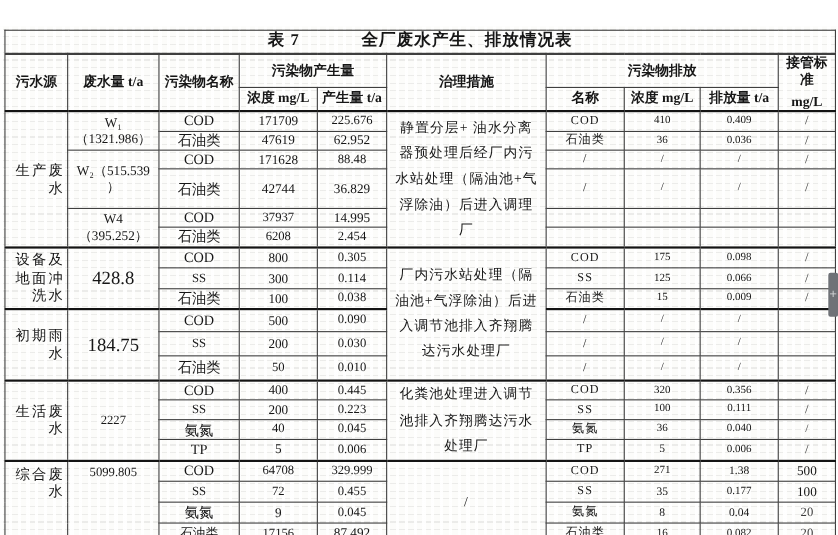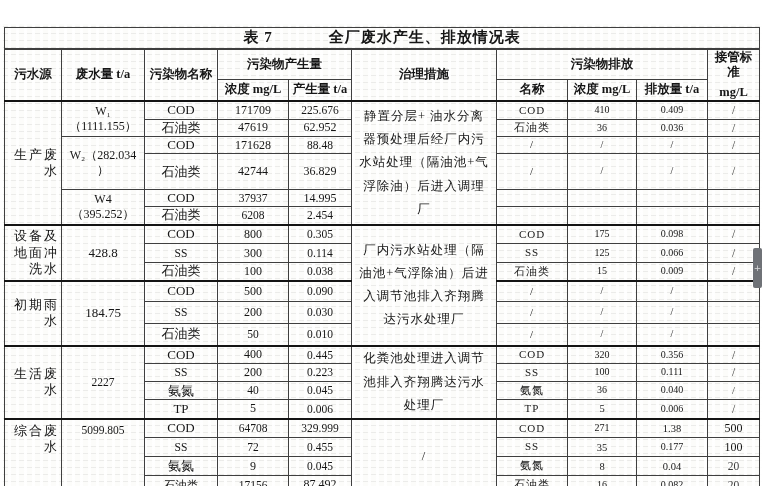--- a/index.html
+++ b/index.html
@@ -20,21 +20,21 @@
     border:1px solid #3f3f3f;padding:0 2px;text-align:center;vertical-align:middle;
     font-size:12px;line-height:1.25;overflow:hidden;font-weight:normal;
   }
   .title-cell{font-weight:bold;font-size:15px;border-bottom-width:2px;letter-spacing:1px;}
   .title-cell .gap{display:inline-block;width:56px;}
   th{font-weight:bold;font-size:12.5px;}
   tr.gt>td,tr.gt>th{border-top:2px solid #141414;}
   tr.gb>td{border-bottom:2px solid #141414;}
   .src{font-size:13px;letter-spacing:2px;text-align:right;}
   .wlab{font-size:12px;}
-  .amt{font-size:13px;}
+  .amt{font-size:17px;}
   .pol{font-size:13px;}
   .num{font-size:12px;}
   .pnum{font-size:11.5px;text-align:center;}
   .oname{font-size:11px;letter-spacing:1px;}
   .onum{font-size:10px;}
   .std{font-size:11.5px;color:#3c3c3c;}
   .measure{font-size:12.5px;line-height:1.85;letter-spacing:1px;padding:0 6px;}
   .vtop{vertical-align:top;padding-top:3px;}
   .vbot{vertical-align:bottom;padding-bottom:3px;}
   .left{text-align:left;}
@@ -84,41 +84,41 @@
   <tr style="height:18px">
     <th>浓度 mg/L</th>
     <th>产生量 t/a</th>
     <th>名称</th>
     <th>浓度 mg/L</th>
     <th>排放量 t/a</th>
   </tr>
 
   <tr class="gt" style="height:17px">
     <td rowspan="6" class="src">生产废水</td>
-    <td rowspan="2" class="wlab">W₁（1111.155）</td>
+    <td rowspan="2" class="wlab">W₁（1321.986）</td>
     <td class="pol">COD</td>
     <td class="num">171709</td>
     <td class="pnum">225.676</td>
     <td rowspan="6" class="measure">静置分层+ 油水分离器预处理后经厂内污水站处理（隔油池+气浮除油）后进入调理厂</td>
     <td class="oname">COD</td>
     <td class="onum">410</td>
     <td class="onum">0.409</td>
     <td class="std">/</td>
   </tr>
   <tr style="height:17px">
     <td class="pol">石油类</td>
     <td class="num">47619</td>
     <td class="num">62.952</td>
     <td class="oname">石油类</td>
     <td class="onum">36</td>
     <td class="onum">0.036</td>
     <td class="std">/</td>
   </tr>
   <tr style="height:17px">
-    <td rowspan="2" class="wlab">W₂（282.034 ）</td>
+    <td rowspan="2" class="wlab">W₂（515.539 ）</td>
     <td class="pol">COD</td>
     <td class="num">171628</td>
     <td class="pnum">88.48</td>
     <td class="oname">/</td>
     <td class="onum">/</td>
     <td class="onum">/</td>
     <td class="std">/</td>
   </tr>
   <tr style="height:36px">
     <td class="pol">石油类</td>

